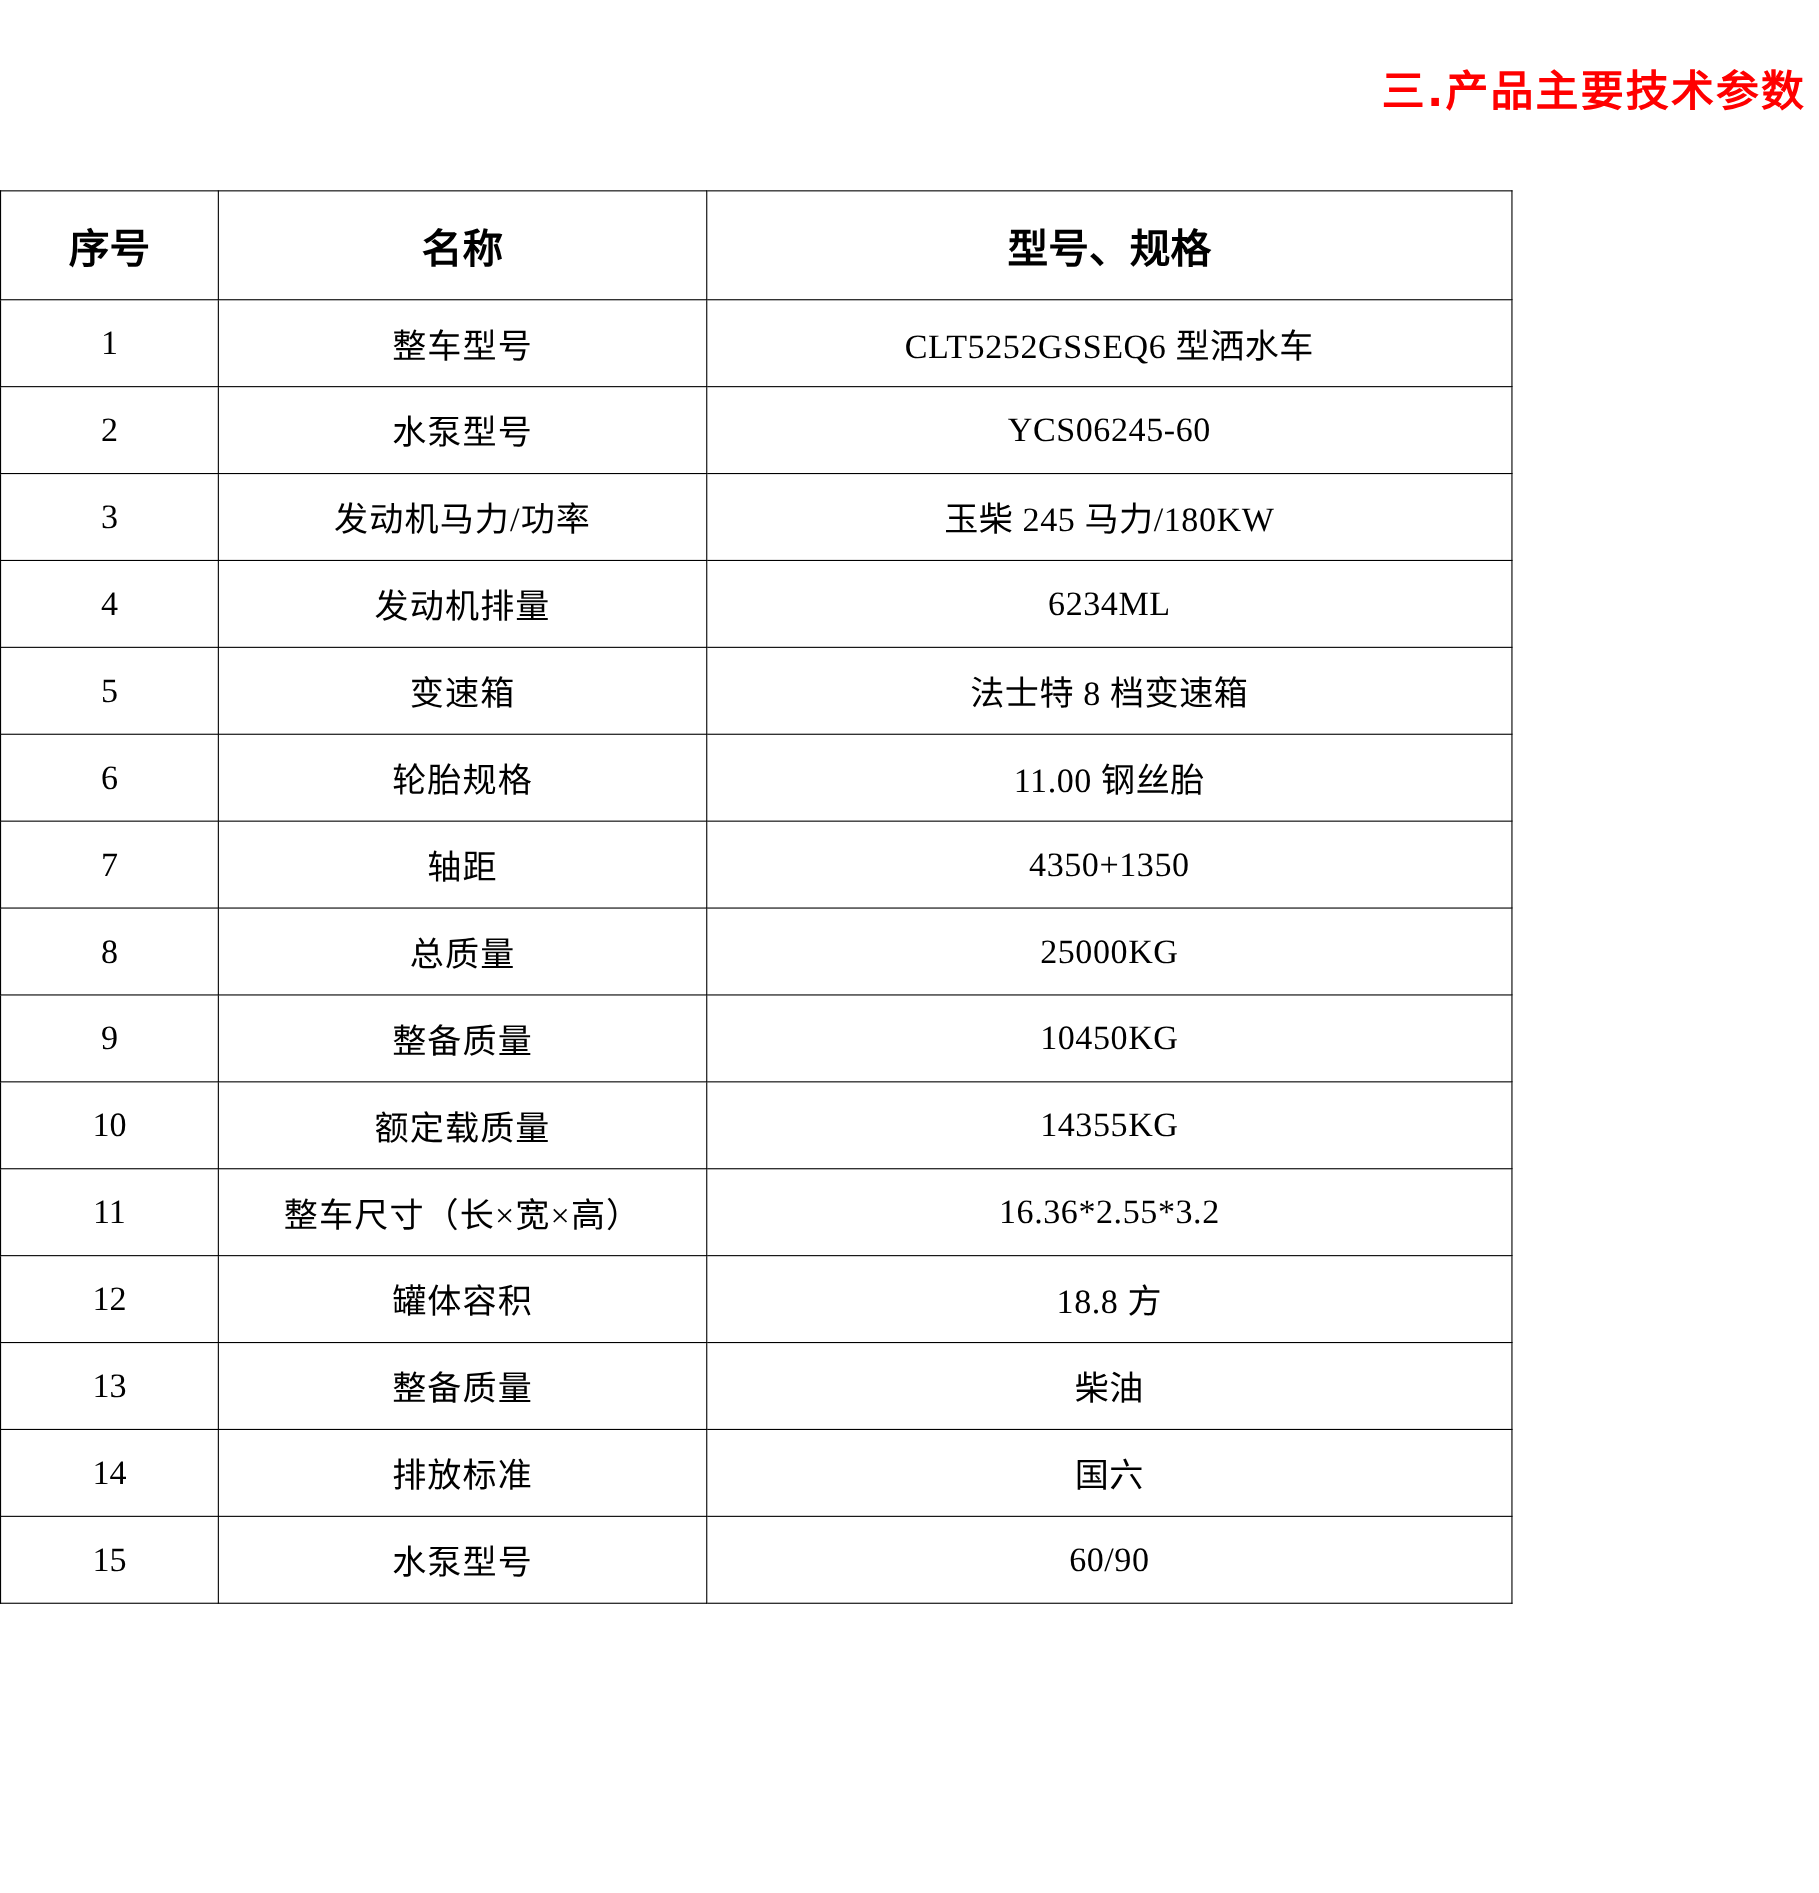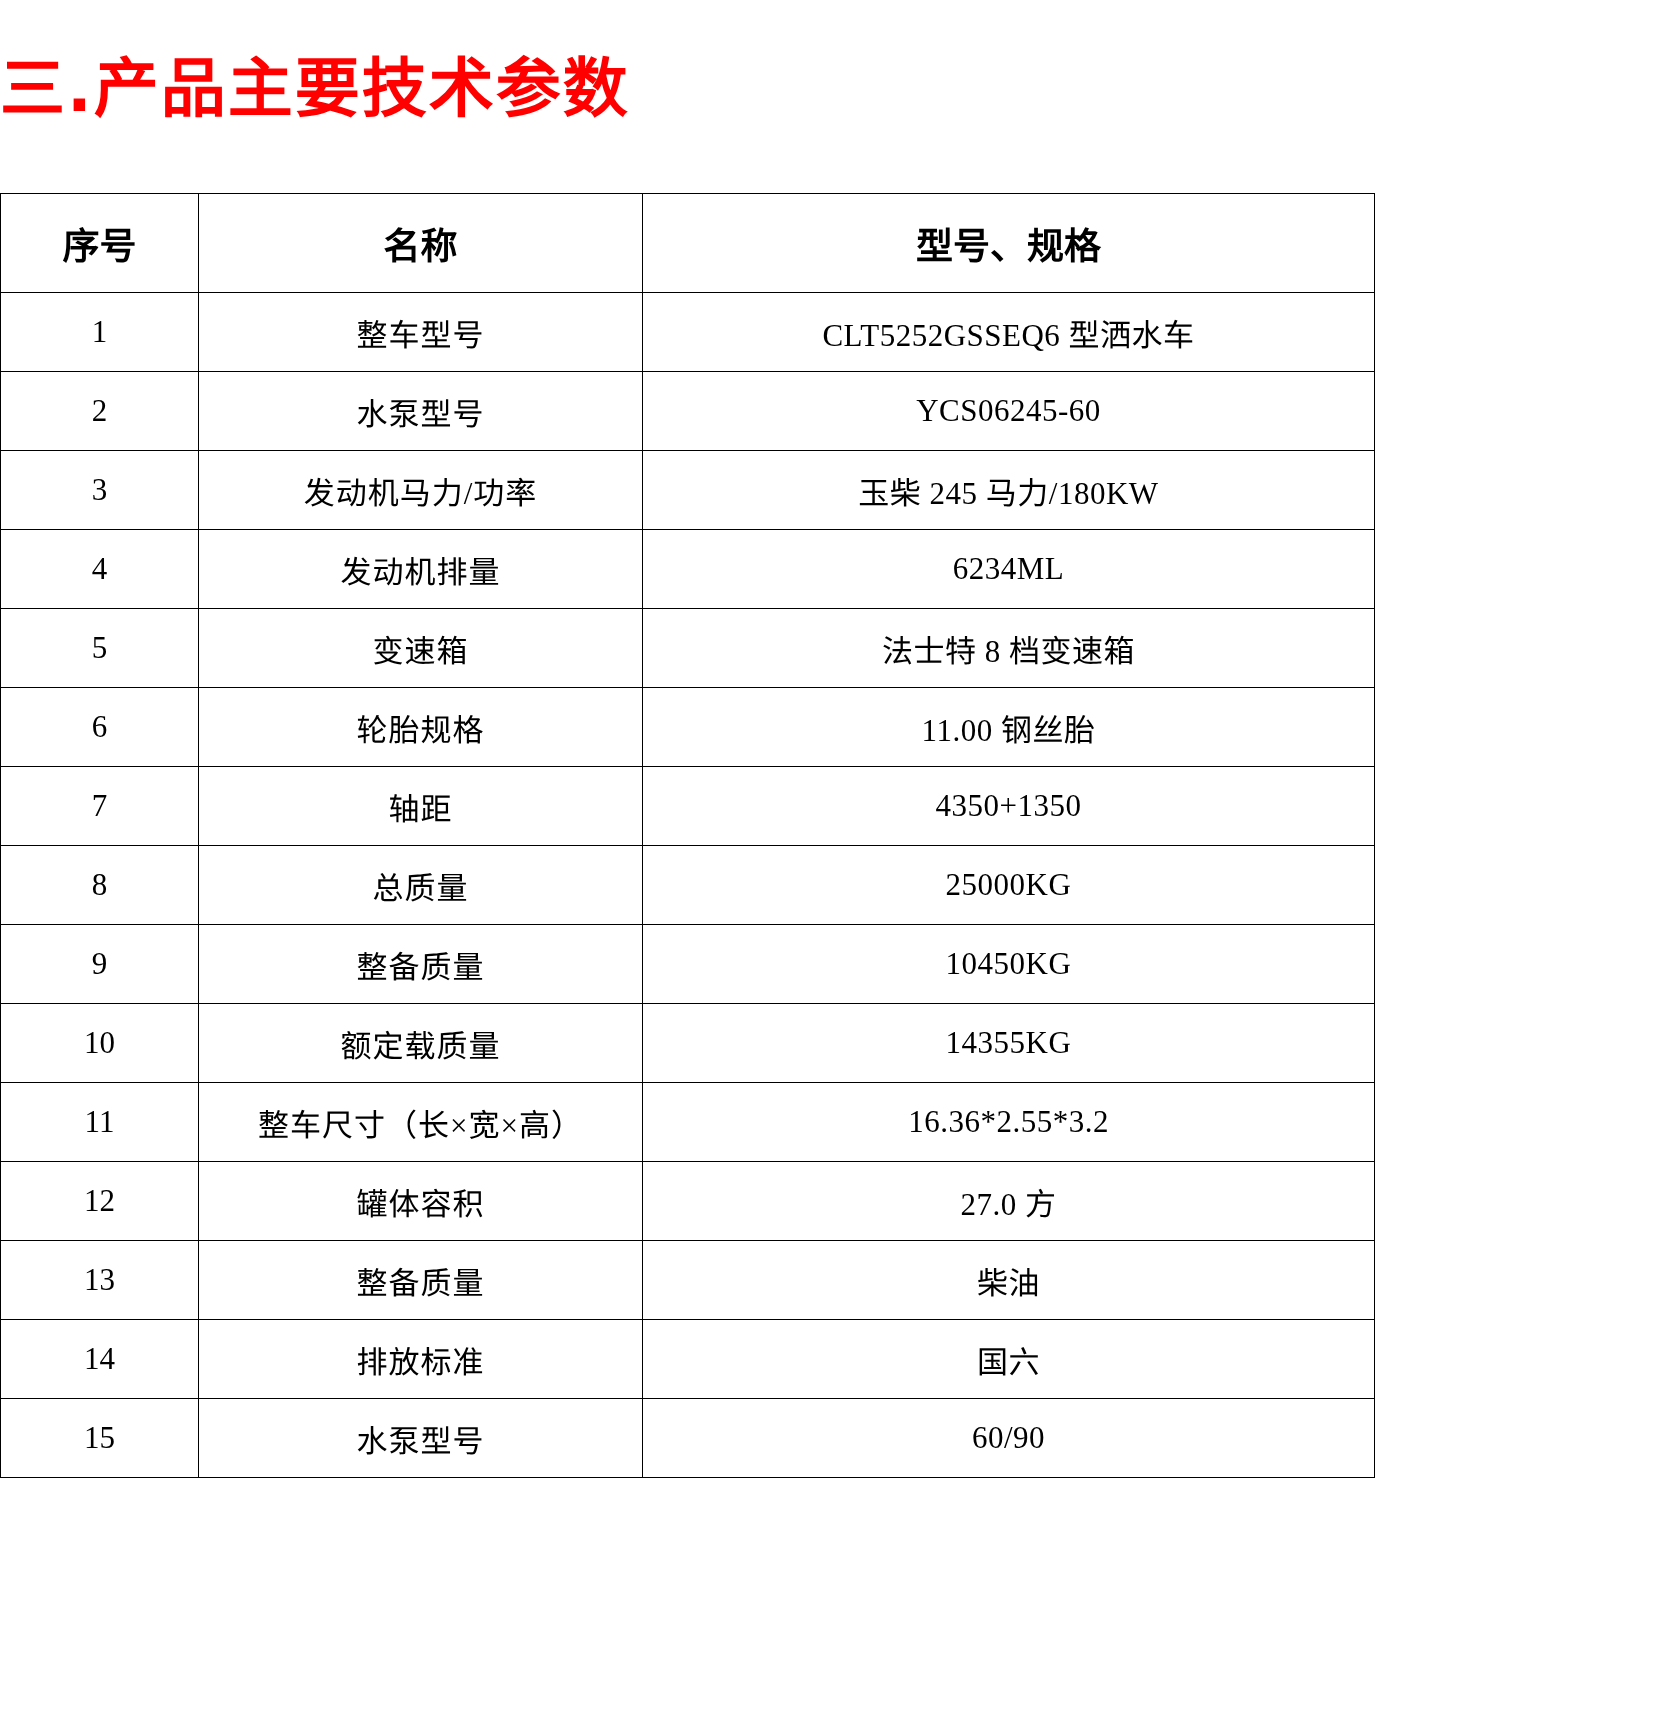--- a/index.html
+++ b/index.html
@@ -16,27 +16,27 @@
     position: relative;
     overflow: hidden;
   }
   .page {
     width: 1654px;
     height: 1721px;
     box-sizing: border-box;
     padding: 0;
   }
   .doc-title {
-    text-align: left;
+    text-align: right;
     color: #ff0000;
     font-family: "DejaVu Sans", "Liberation Sans", sans-serif;
     font-weight: bold;
-    font-size: 65px;
+    font-size: 39px;
     letter-spacing: 2px;
-    margin: 0;
+    margin: 12px;
     padding-top: 48px;
     padding-bottom: 0;
     line-height: 1.25;
   }
   .table-wrap {
     margin-top: 64px;
     padding-right: 140px;
     box-sizing: border-box;
   }
   table.spec-table {
@@ -150,21 +150,21 @@
           <td class="spec">14355KG</td>
         </tr>
         <tr>
           <td class="idx">11</td>
           <td class="name">整车尺寸（长×宽×高）</td>
           <td class="spec">16.36*2.55*3.2</td>
         </tr>
         <tr>
           <td class="idx">12</td>
           <td class="name">罐体容积</td>
-          <td class="spec">27.0 方</td>
+          <td class="spec">18.8 方</td>
         </tr>
         <tr>
           <td class="idx">13</td>
           <td class="name">整备质量</td>
           <td class="spec">柴油</td>
         </tr>
         <tr>
           <td class="idx">14</td>
           <td class="name">排放标准</td>
           <td class="spec">国六</td>

